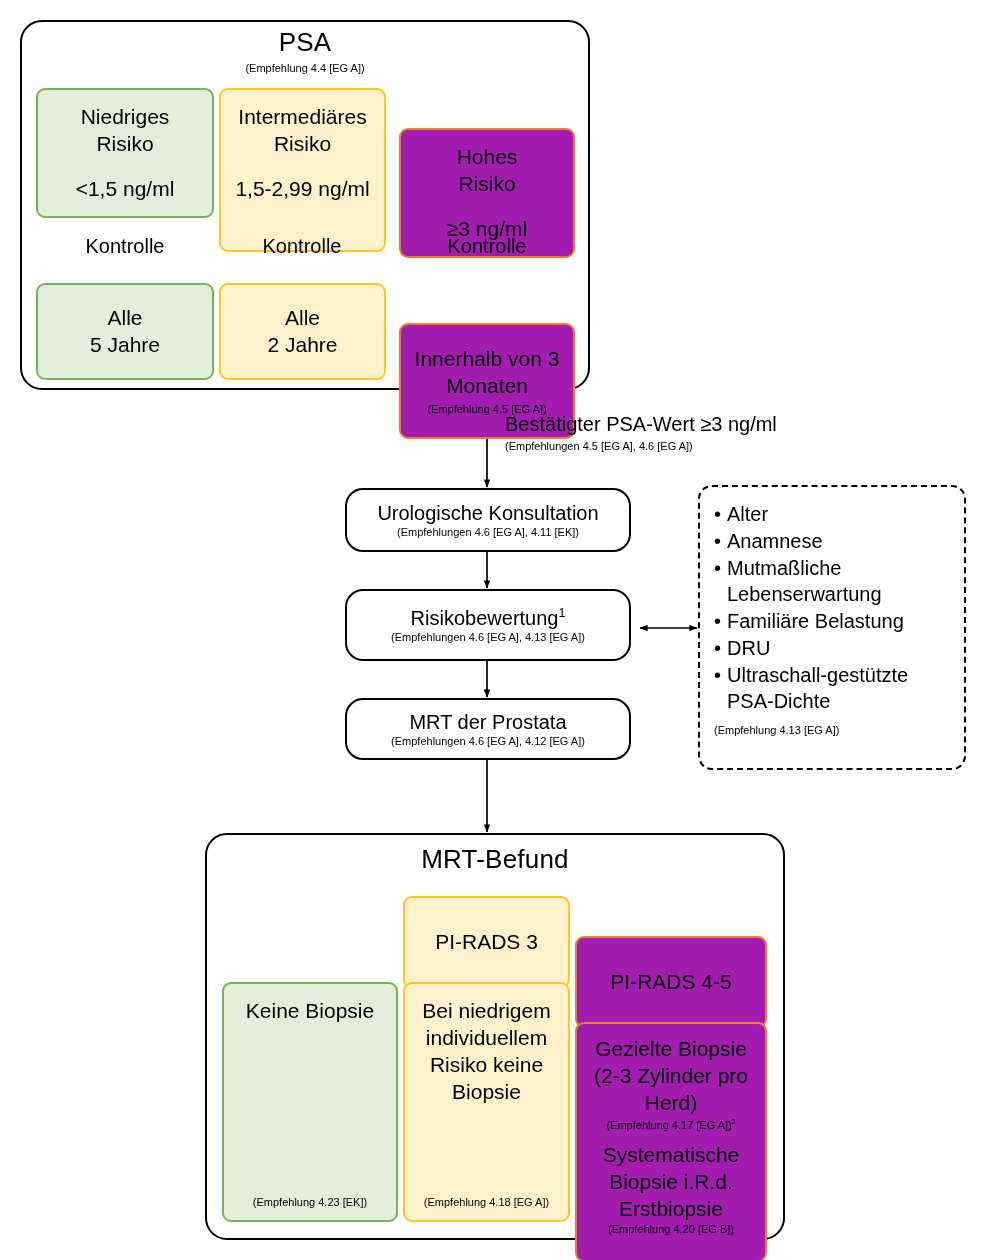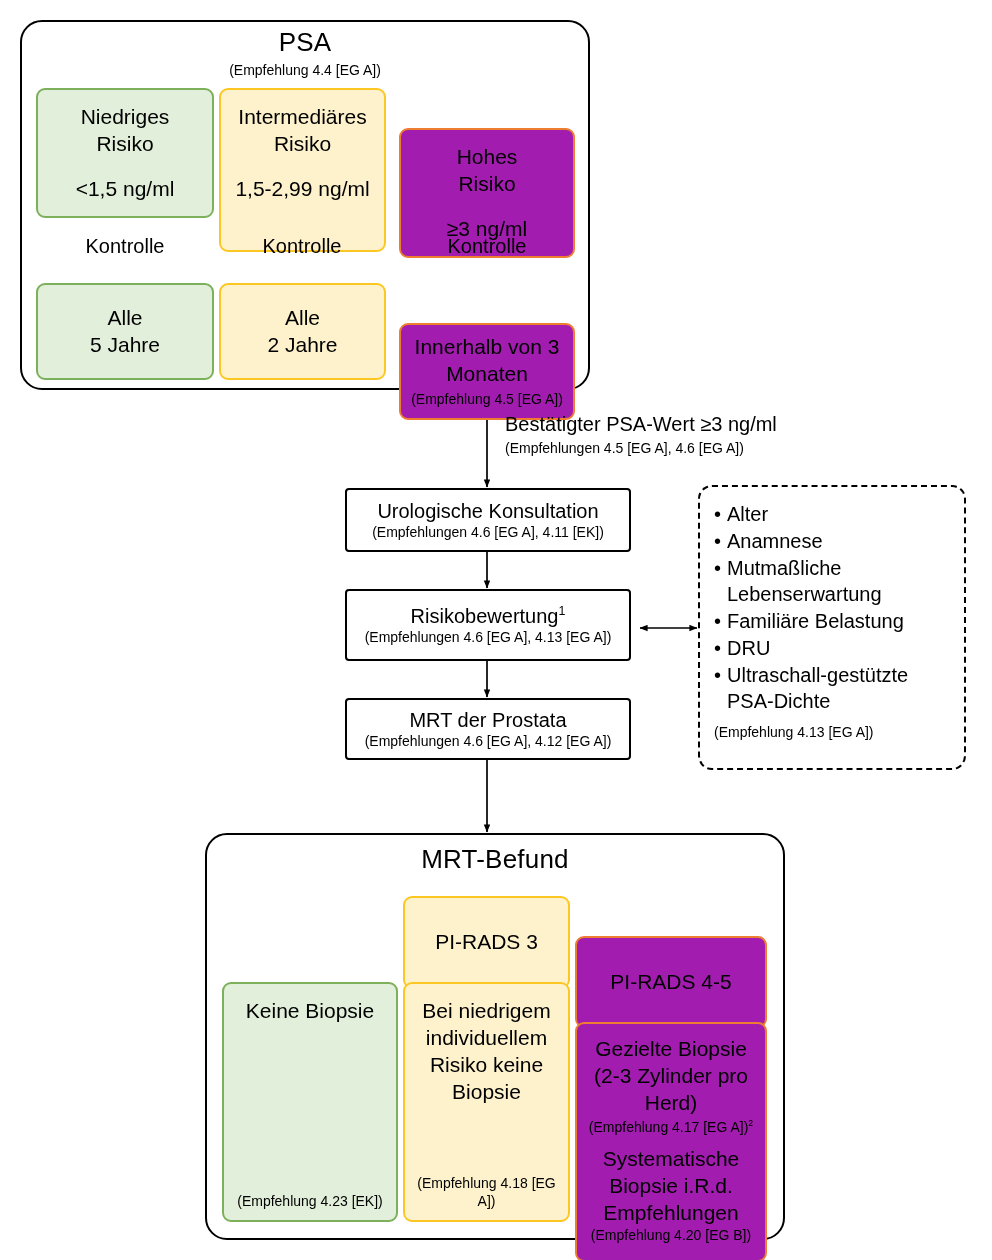--- a/index.html
+++ b/index.html
@@ -40,21 +40,21 @@
     box-sizing: border-box;
   }
   .cbox.green  { background: #e2efda; border-color: #7cb05a; }
   .cbox.yellow { background: #fdf2cc; border-color: #fdc723; }
   .cbox.orange { background: #a21caf; border-color: #ed7d31; margin-top: 40px; }
 
   
   .wbox {
     background: #ffffff;
     border: 2.5px solid #000000;
-    border-radius: 4px;
+    border-radius: 18px;
     display: flex;
     flex-direction: column;
     align-items: center;
     justify-content: center;
     text-align: center;
     box-sizing: border-box;
   }
 
   
   .dbox {
@@ -72,21 +72,21 @@
   }
   .t-main {
     font-size: 21px;
     line-height: 1.28;
   }
   .t-mainsm {
     font-size: 20px;
     line-height: 1.3;
   }
   .t-sub {
-    font-size: 14px;
+    font-size: 11px;
     line-height: 1.25;
   }
   .t-bullet {
     font-size: 20px;
     line-height: 1.30;
   }
   .t-edge {
     font-size: 20px;
     line-height: 1.25;
   }
@@ -198,21 +198,21 @@
   <div class="abs cbox green" style="left:36px; top:283px; width:178px; height:97px; justify-content:center;">
     <div class="t-main">Alle</div>
     <div class="t-main">5 Jahre</div>
   </div>
 
   <div class="abs cbox yellow" style="left:219px; top:283px; width:167px; height:97px; justify-content:center;">
     <div class="t-main">Alle</div>
     <div class="t-main">2 Jahre</div>
   </div>
 
-  <div class="abs cbox orange" style="left:399px; top:283px; width:176px; height:97px; justify-content:center;">
+  <div class="abs cbox orange" style="left:399px; top:283px; width:176px; height:116px; justify-content:center;">
     <div class="t-main">Innerhalb von 3</div>
     <div class="t-main">Monaten</div>
     <div class="t-sub" style="margin-top:3px;">(Empfehlung 4.5 [EG A])</div>
   </div>
 
   <div class="abs t-edge" style="left:505px; top:412px; width:420px; text-align:left;">Bestätigter PSA-Wert ≥3 ng/ml</div>
   <div class="abs t-sub" style="left:505px; top:440px; width:420px; text-align:left;">(Empfehlungen 4.5 [EG A], 4.6 [EG A])</div>
 
   <div class="abs wbox" style="left:345px; top:488px; width:286px; height:64px;">
     <div class="t-mainsm">Urologische Konsultation</div>
@@ -271,17 +271,17 @@
 
   <div class="abs cbox orange" style="left:575px; top:982px; width:192px; height:240px; justify-content:flex-start; padding:12px 6px 8px 6px;">
     <div class="t-main">Gezielte Biopsie</div>
     <div class="t-main">(2-3 Zylinder pro</div>
     <div class="t-main">Herd)</div>
     <div class="t-sub" style="margin-top:2px;">
       <span>(Empfehlung 4.17 [EG A])</span><sup>2</sup>
     </div>
     <div class="t-main" style="margin-top:10px;">Systematische</div>
     <div class="t-main">Biopsie i.R.d.</div>
-    <div class="t-main">Empfehlungen</div>
+    <div class="t-main">Erstbiopsie</div>
     <div class="t-sub">(Empfehlung 4.20 [EG B])</div>
   </div>
 
 </div>
 
 </body></html>

